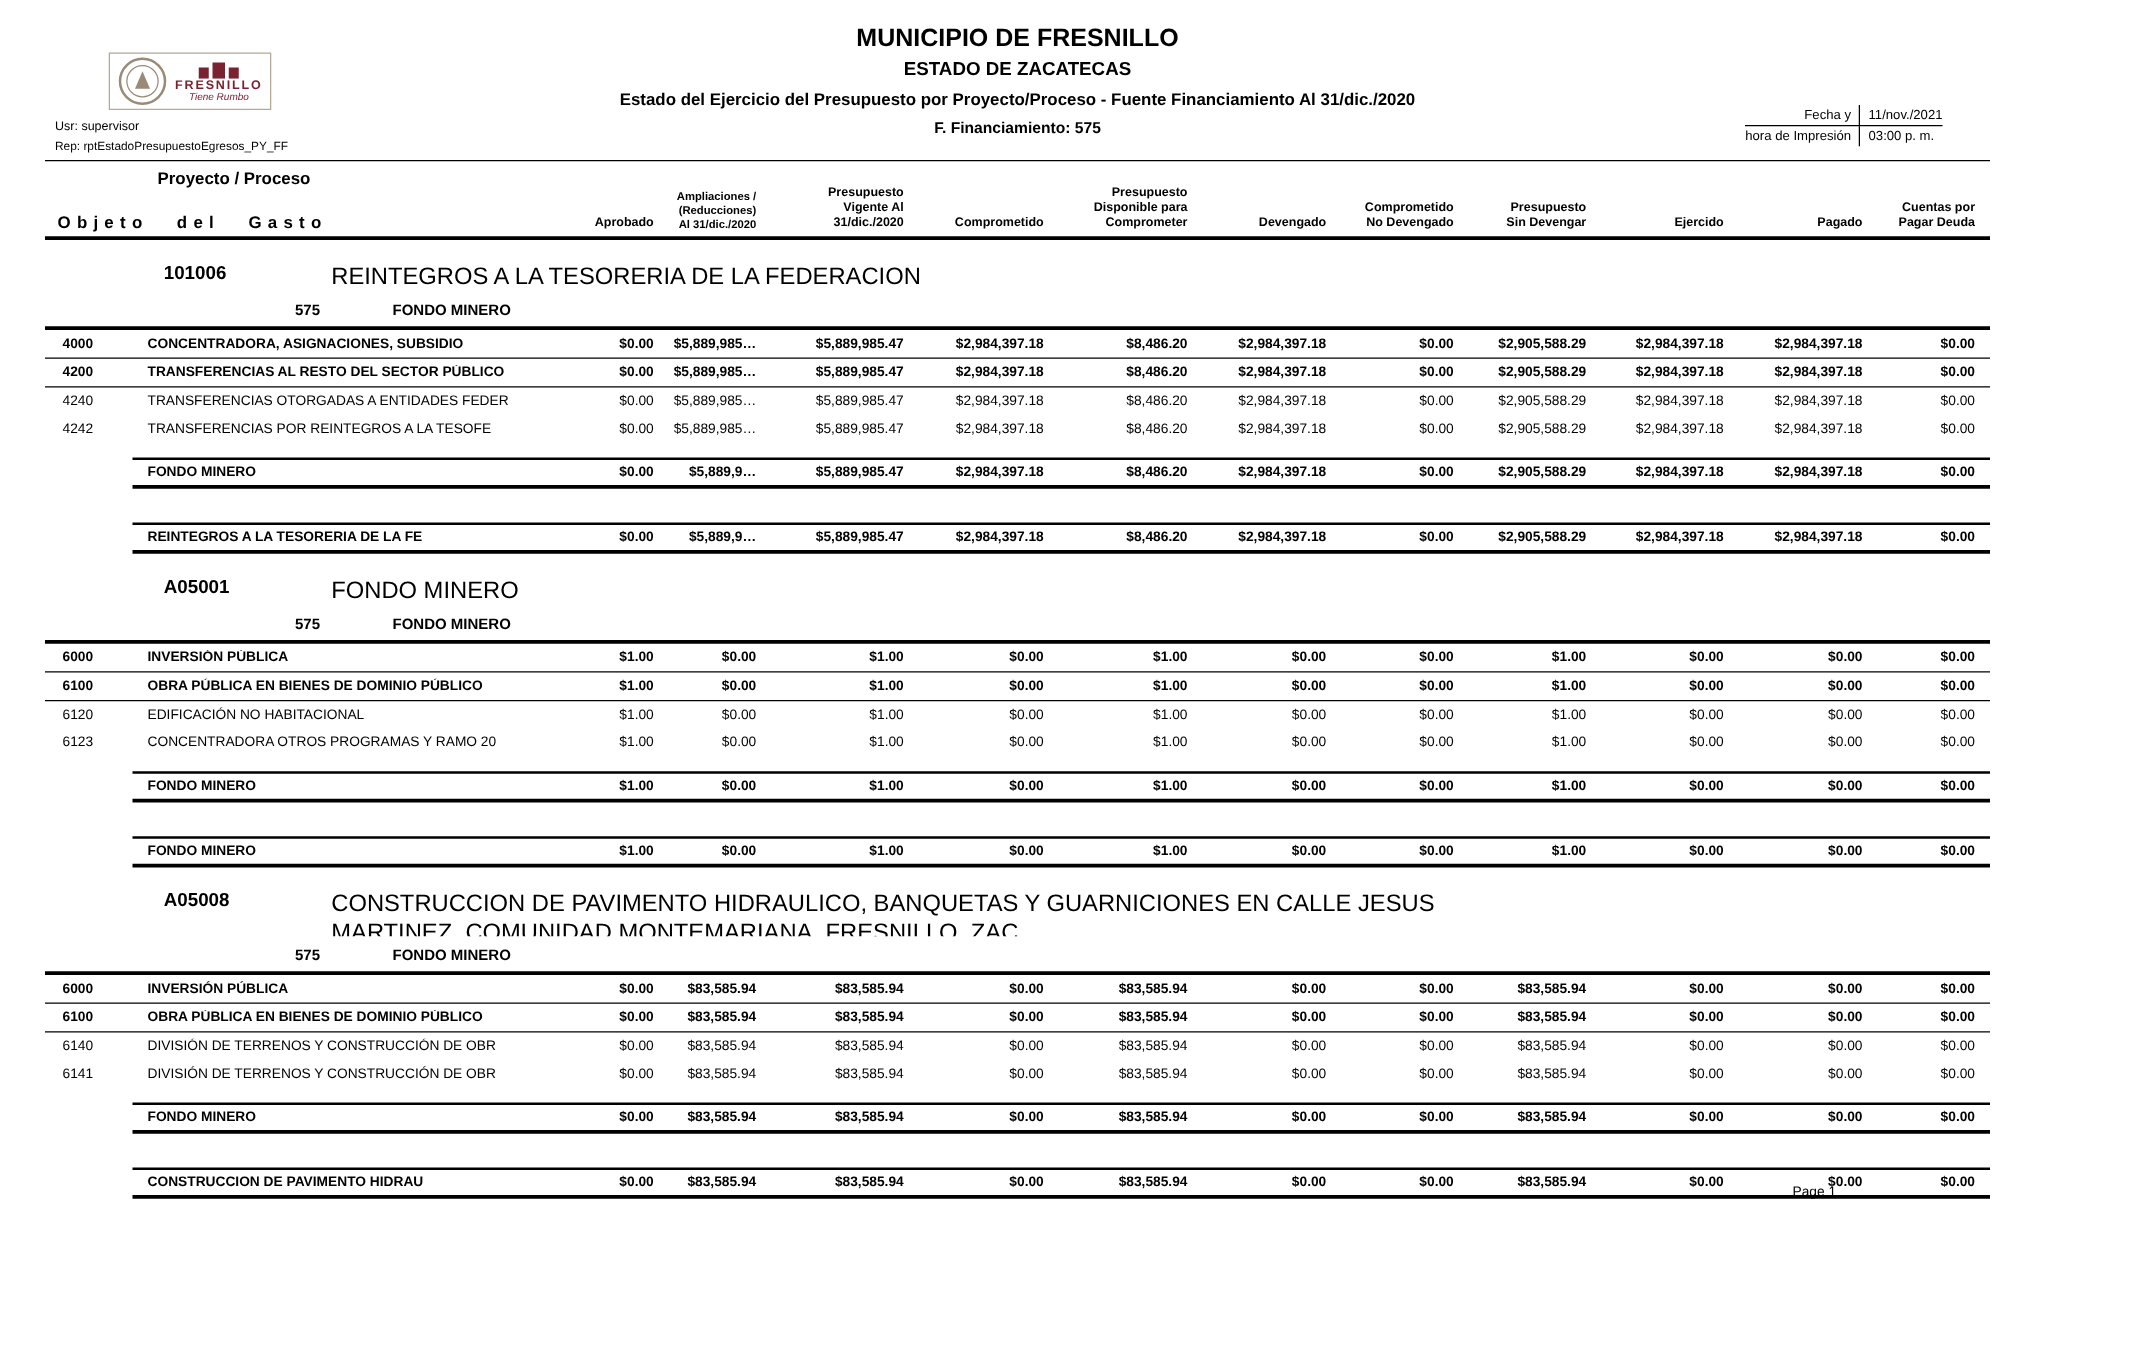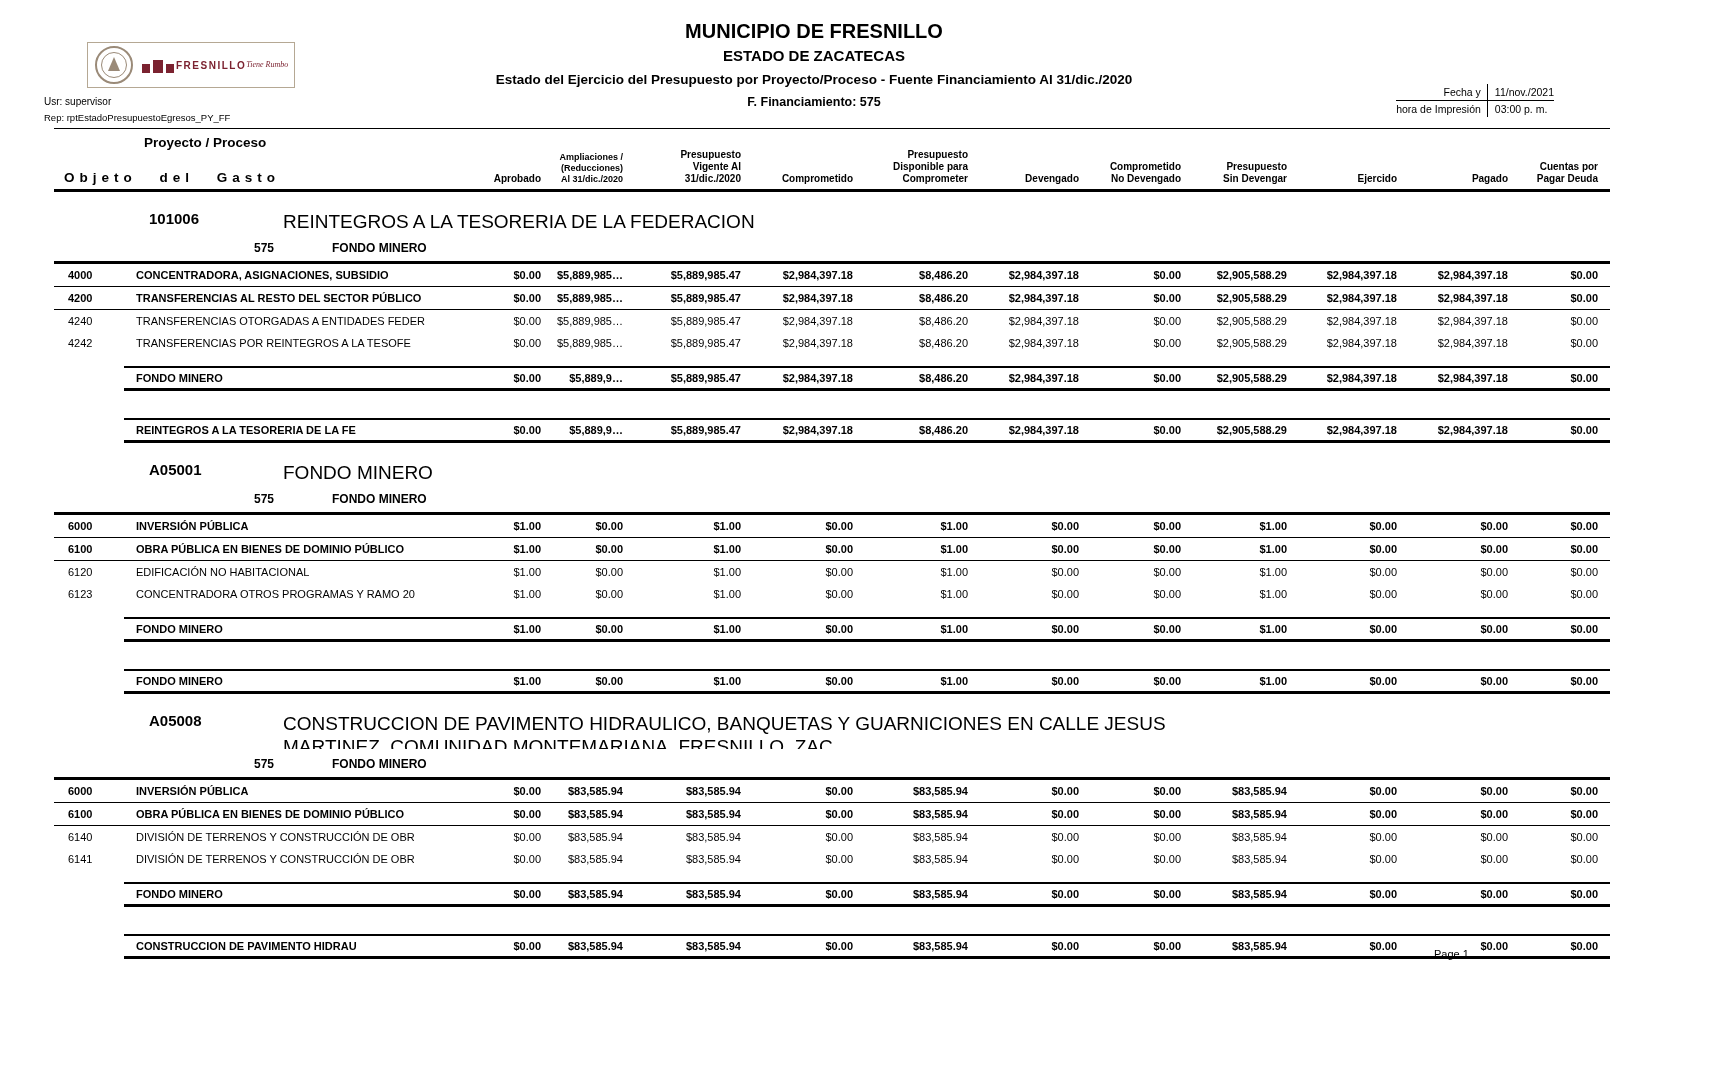--- a/index.html
+++ b/index.html
@@ -2,40 +2,40 @@
 <html><head>
 <meta charset="utf-8">
 <style>
   html,body{margin:0;padding:0;background:#fff;}
   .page{position:relative;width:1713px;height:1088px;background:#fff;overflow:hidden;
         font-family:"Liberation Sans",sans-serif;color:#000;margin-left:32px;}
 
   
   .logo{position:absolute;left:55px;top:42px;display:flex;align-items:center;gap:6px;
         border:1px solid #b5a894;padding:2px 6px;background:#fff;}
-  .logo-text{display:flex;flex-direction:row;align-items:center;line-height:1;}
+  .logo-text{display:flex;flex-direction:column;align-items:center;line-height:1;}
   .logo-name{font-size:10px;font-weight:bold;letter-spacing:1.5px;color:#7b2230;margin-top:1px;}
-  .logo-tag{font-size:8px;font-style:italic;color:#7b2230;font-family:Liberation Serif, serif;}
+  .logo-tag{font-size:8px;font-style:italic;color:#7b2230;font-family:Liberation Sans, sans-serif;}
   .usr{position:absolute;left:12px;top:96px;font-size:10px;}
   .rep{position:absolute;left:12px;top:112px;font-size:9.5px;}
 
   .titles{position:absolute;left:8px;top:8px;width:1548px;text-align:center;}
   .titles h1{font-size:20px;margin:12px 0 0 0;font-weight:bold;}
   .titles h2{font-size:15px;margin:4px 0 0 0;font-weight:bold;}
   .titles h3{font-size:13.5px;margin:8px 0 0 0;font-weight:bold;}
   .titles h4{font-size:12.5px;margin:8px 0 0 0;font-weight:bold;}
 
   .datebox{position:absolute;right:191px;top:84px;display:grid;
            grid-template-columns:auto auto;font-size:10.5px;}
   .datebox .lbl{text-align:right;padding:2px 6px 2px 0;border-right:1px solid #000;}
   .datebox .val{text-align:left;padding:2px 0 2px 7px;}
   .datebox .r1{border-bottom:1px solid #000;}
 
   
-  .report{position:absolute;top:128px;left:22px;width:1556px;}
+  .report{position:absolute;top:128px;left:4px;width:1556px;}
   .grid-row{display:grid;
     grid-template-columns:70px 330px 89px 82px 118px 112px 115px 111px 102px 106px 110px 111px 90px;
     align-items:center;}
   .grid-row.total{grid-template-columns:330px 89px 82px 118px 112px 115px 111px 102px 106px 110px 111px 90px;
     margin-left:70px;}
 
   .thead{border-top:1px solid #000;border-bottom:3px solid #000;height:56px;
          align-items:end;padding-bottom:4px;}
   .th{font-weight:bold;font-size:10px;text-align:right;white-space:pre-line;line-height:12px;padding-right:2px;}
   .th.small{font-size:9px;line-height:11px;}

